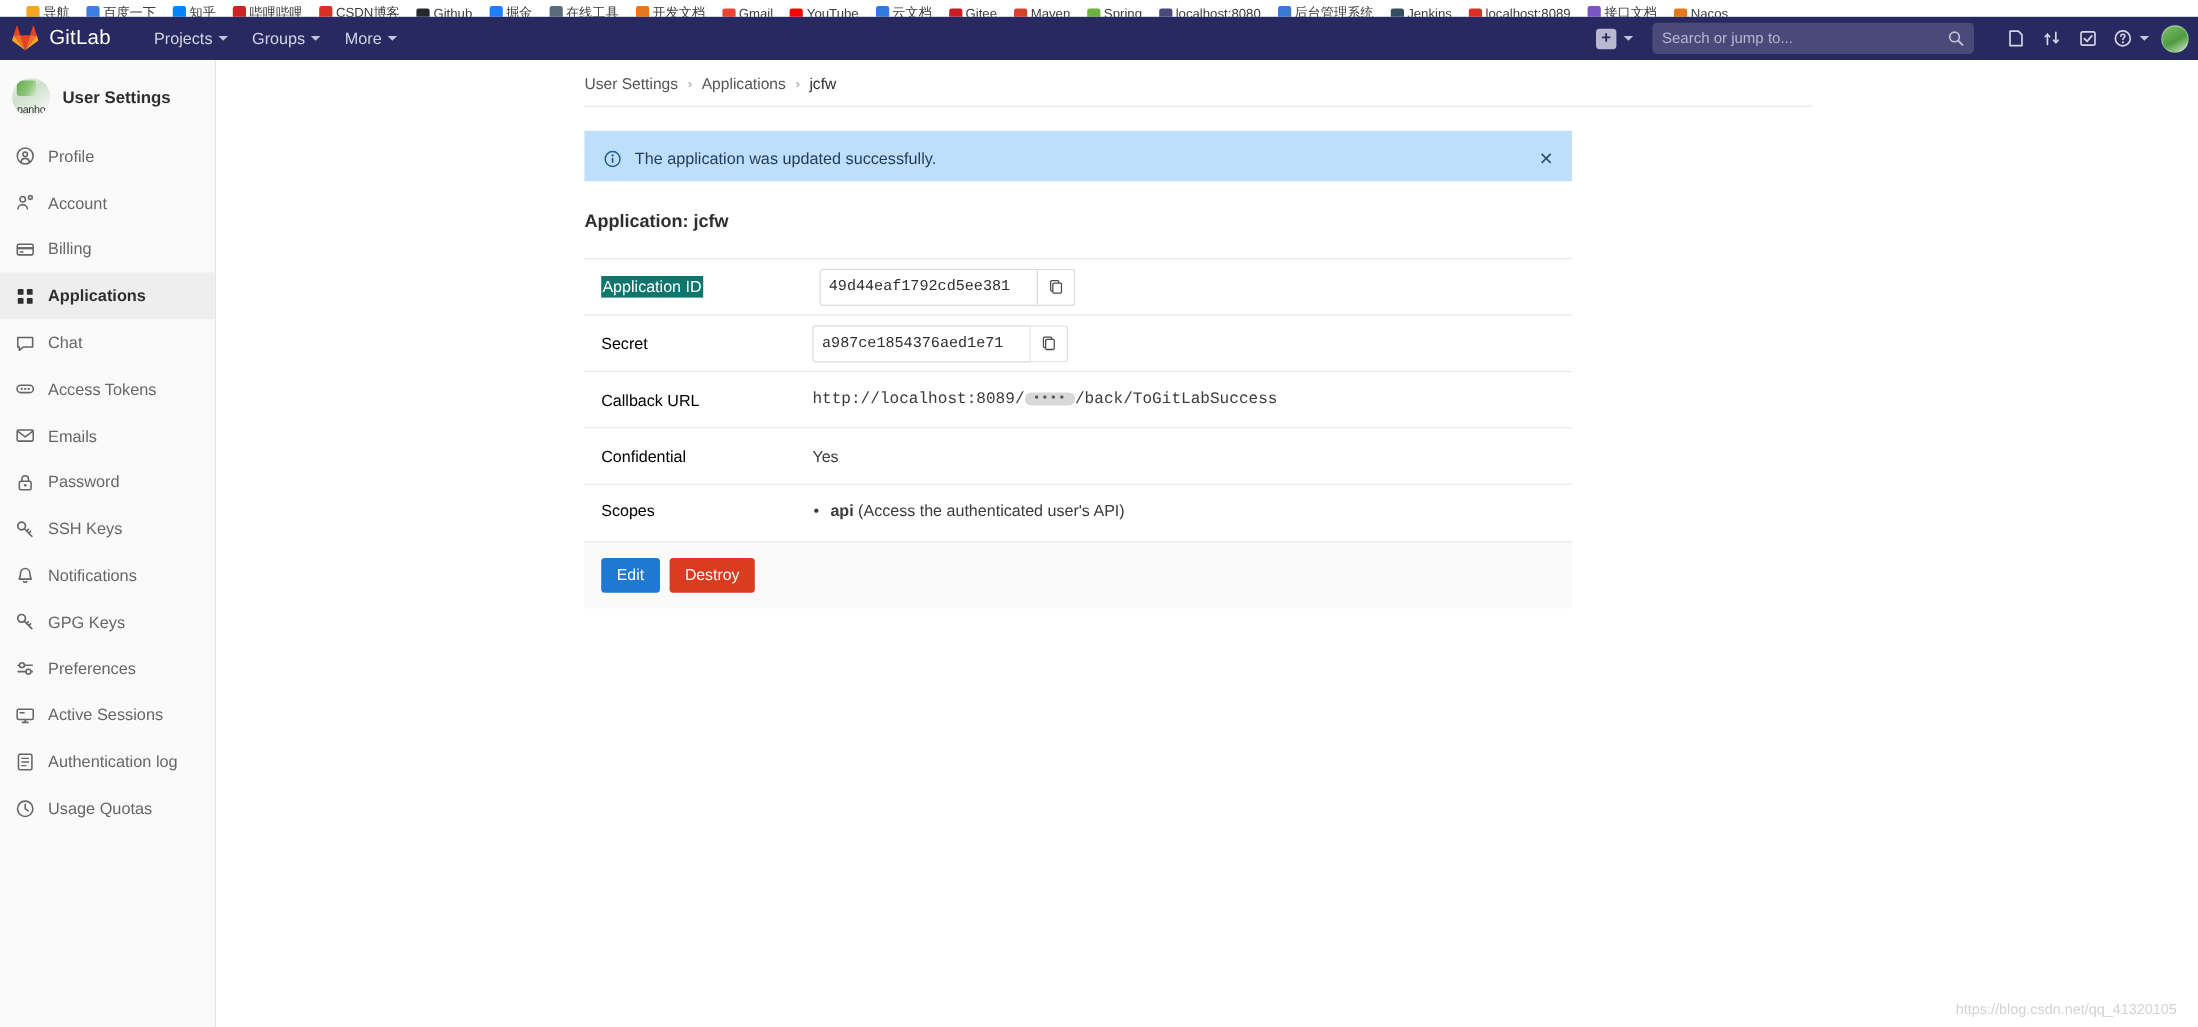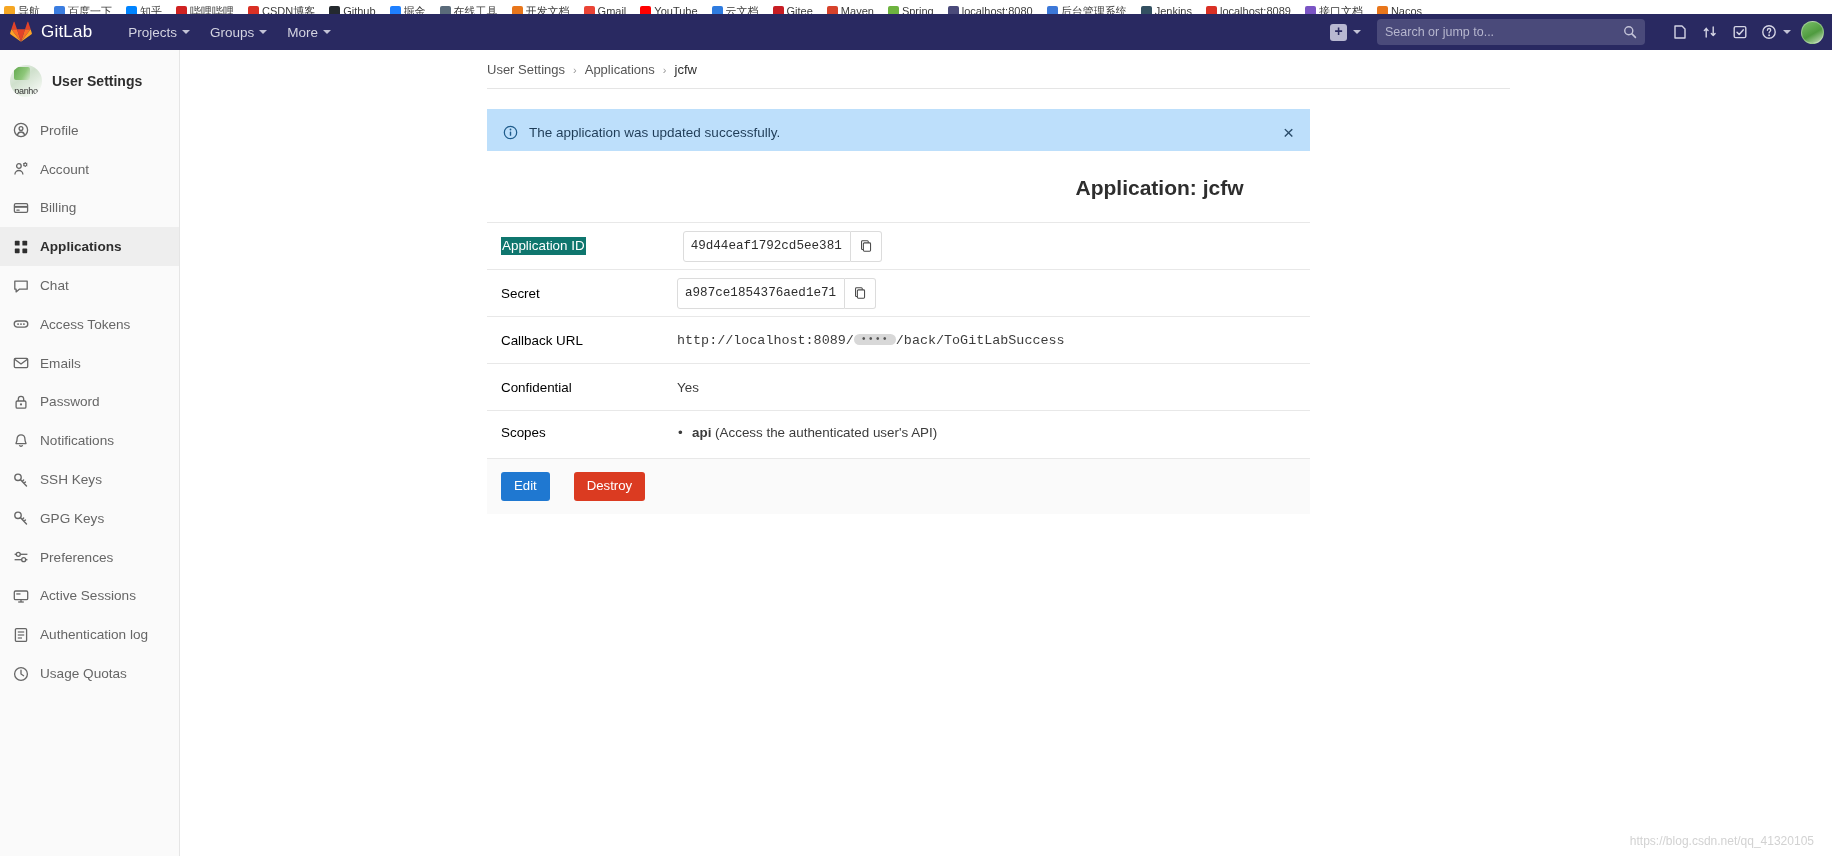--- a/index.html
+++ b/index.html
@@ -9,22 +9,22 @@
     background: #fff;
     overflow: hidden;
   }
 
   
   .bookmark-strip {
     position: absolute; top: 0; left: 0;
     width: 1832px; height: 14px;
     background: #fff;
     overflow: hidden;
-    display: flex; 
-    padding-left: 4px;
+    display: flex; align-items: flex-end;
+    padding-left: 22px;
     white-space: nowrap;
   }
   .bm {
     display: inline-flex; align-items: center;
     gap: 3px; margin-right: 14px;
     font-size: 11px; color: #3b3b3b;
     position: relative; top: 4px;
   }
   .bm-ico {
     width: 11px; height: 11px; border-radius: 2px;
@@ -145,37 +145,37 @@
     padding: 4px 14px 0 16px; color: #1f3c57; font-size: 13.5px;
   }
   .alert-ico { width: 15px; height: 15px; margin-right: 11px; flex: 0 0 auto; }
   .alert-text { flex: 1 1 auto; }
   .alert-close {
     font-size: 19px; color: #2b4d6b; cursor: pointer; line-height: 1;
     padding: 0 2px; font-family: "Liberation Sans", sans-serif;
   }
 
   .page-title {
-    margin: 25px 0 0 307px; font-size: 21px; color: #2e2e2e; text-align: center;
+    margin: 25px 0 0 307px; font-size: 15px; color: #2e2e2e;
   }
 
   .panel { margin: 22px 0 0 307px; width: 823px; }
   .row {
     display: flex; align-items: center;
     border-top: 1px solid #e8e8e8;
     min-height: 47px; padding: 0 0 0 14px;
   }
   .row-tall { min-height: 48px; justify-content: flex-end; }
   .row .lbl { width: 176px; flex: 0 0 auto; font-size: 13.4px; color: #000000; }
   .row .lbl.selected { background: #0f766e; color: #fff; padding: 1px 1px 2px 1px; width: auto; margin-right: 97px; }
   .row .val { flex: 1 1 auto; font-size: 13.4px; color: #3c3c3c; }
 
   .copy-group { display: flex; align-items: stretch; }
   .code-field {
-    width: 168px; height: 31px; border: 1px solid #dcdcdc;
+    width: 182px; height: 31px; border: 1px solid #dcdcdc;
     border-radius: 3px 0 0 3px; background: #fff;
     font-family: "Liberation Mono", monospace; font-size: 12.6px;
     color: #2e2e2e; padding: 0 7px; outline: 0;
     display: flex; align-items: center; overflow: hidden; white-space: nowrap;
   }
   .copy-btn {
     width: 31px; height: 31px; border: 1px solid #dcdcdc; border-left: 0;
     border-radius: 0 3px 3px 0; background: #fff; cursor: pointer;
     display: flex; align-items: center; justify-content: center;
   }
@@ -190,21 +190,21 @@
   .scopes-row { align-items: flex-start; padding-top: 14px; padding-bottom: 14px; }
   .scope-list { list-style: none; padding-left: 15px; }
   .scope-list li { position: relative; font-size: 13.4px; color: #3c3c3c; }
   .scope-list li::before {
     content: "•"; position: absolute; left: -14px; color: #3c3c3c;
   }
   .scope-name { font-weight: bold; }
 
   .actions {
     border-top: 1px solid #e8e8e8; background: #fafafa;
-    padding: 13px 0 13px 14px; display: flex; gap: 24px;
+    padding: 13px 0 13px 14px; display: flex; gap: 8px;
   }
   .btn {
     border: 0; border-radius: 3px; color: #fff;
     font-size: 13.2px; font-family: inherit; cursor: pointer;
     padding: 7px 13px; line-height: 1.1;
   }
   .btn-edit { background: #1f78d1; }
   .btn-destroy { background: #db3b21; }
 
   
@@ -442,31 +442,31 @@
       <div class="sb-item">
         <svg class="ico" viewBox="0 0 16 16">
           <rect x="3.1" y="7" width="9.8" height="7.1" rx="1.2" fill="none" stroke="currentColor" stroke-width="1.3"></rect>
           <path d="M5.3 7V5.1a2.7 2.7 0 015.4 0V7" fill="none" stroke="currentColor" stroke-width="1.3"></path>
           <circle cx="8" cy="10.4" r="1.1" fill="currentColor"></circle>
         </svg>
         <span>Password</span>
       </div>
       <div class="sb-item">
         <svg class="ico" viewBox="0 0 16 16">
+          <circle cx="5" cy="5.3" r="3.2" fill="none" stroke="currentColor" stroke-width="1.4"></circle>
+          <path d="M7.3 7.6l6.2 6.3M11 11.3l1.4-1.4M9.2 9.5l1.4-1.4" fill="none" stroke="currentColor" stroke-width="1.4" stroke-linecap="round"></path>
+        </svg>
+        <span>SSH Keys</span>
+      </div>
+      <div class="sb-item">
+        <svg class="ico" viewBox="0 0 16 16">
           <path d="M8 1.8c-2.4 0-3.9 1.8-3.9 4 0 3-1.1 3.9-1.1 4.8h10c0-.9-1.1-1.8-1.1-4.8 0-2.2-1.5-4-3.9-4z" fill="none" stroke="currentColor" stroke-width="1.3" stroke-linejoin="round"></path>
           <path d="M6.4 12.1a1.7 1.7 0 003.2 0" fill="none" stroke="currentColor" stroke-width="1.3"></path>
         </svg>
         <span>Notifications</span>
-      </div>
-      <div class="sb-item">
-        <svg class="ico" viewBox="0 0 16 16">
-          <circle cx="5" cy="5.3" r="3.2" fill="none" stroke="currentColor" stroke-width="1.4"></circle>
-          <path d="M7.3 7.6l6.2 6.3M11 11.3l1.4-1.4M9.2 9.5l1.4-1.4" fill="none" stroke="currentColor" stroke-width="1.4" stroke-linecap="round"></path>
-        </svg>
-        <span>SSH Keys</span>
       </div>
       <div class="sb-item">
         <svg class="ico" viewBox="0 0 16 16">
           <circle cx="5" cy="5.3" r="3.2" fill="none" stroke="currentColor" stroke-width="1.4"></circle>
           <path d="M7.3 7.6l6.2 6.3M11 11.3l1.4-1.4M9.2 9.5l1.4-1.4" fill="none" stroke="currentColor" stroke-width="1.4" stroke-linecap="round"></path>
         </svg>
         <span>GPG Keys</span>
       </div>
       <div class="sb-item">
         <svg class="ico" viewBox="0 0 16 16">

